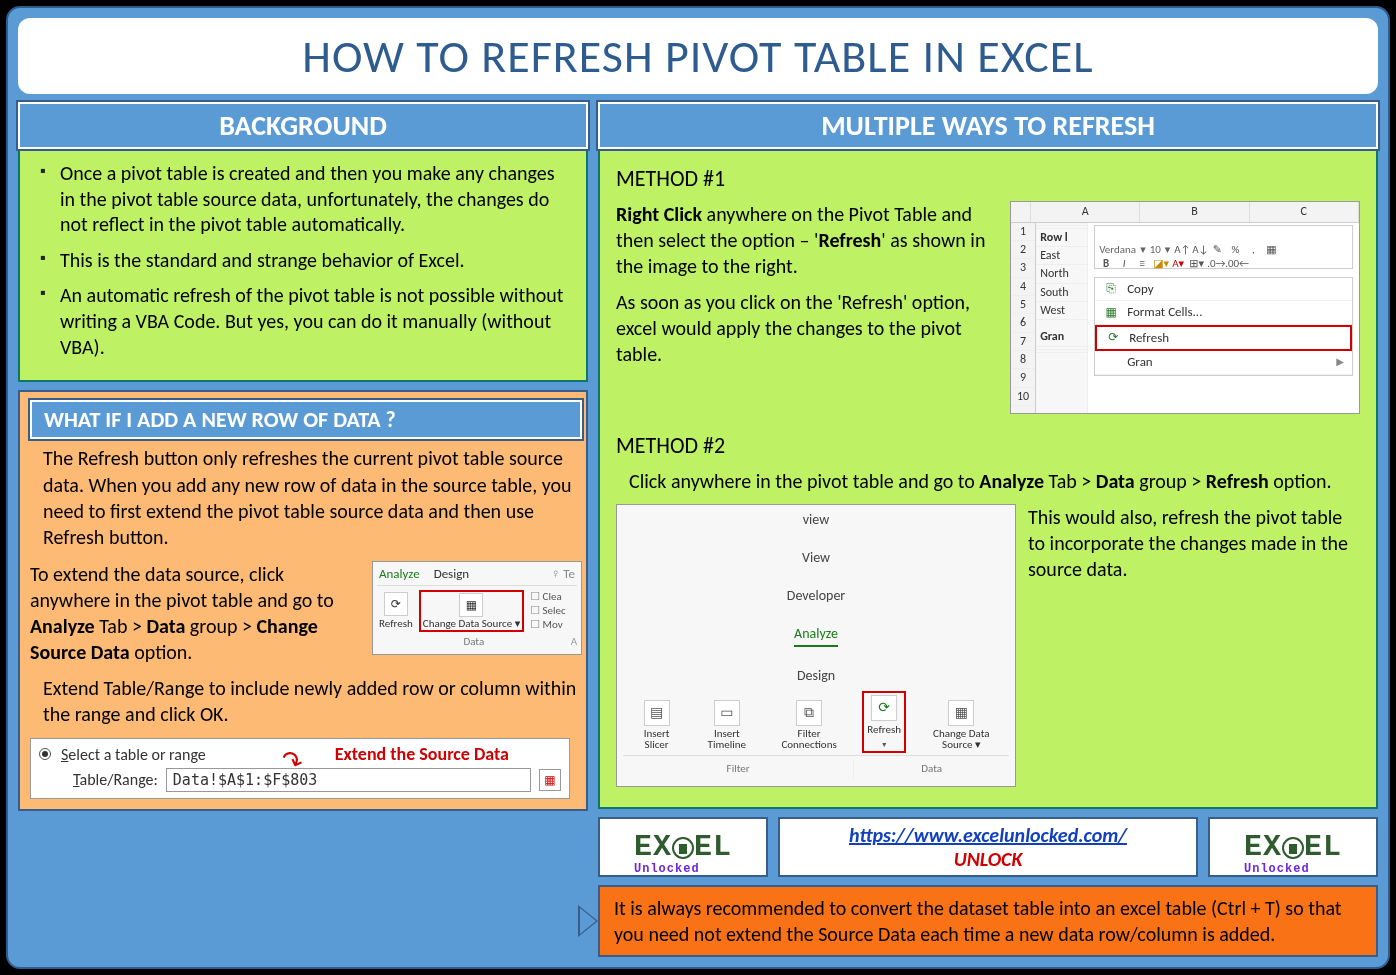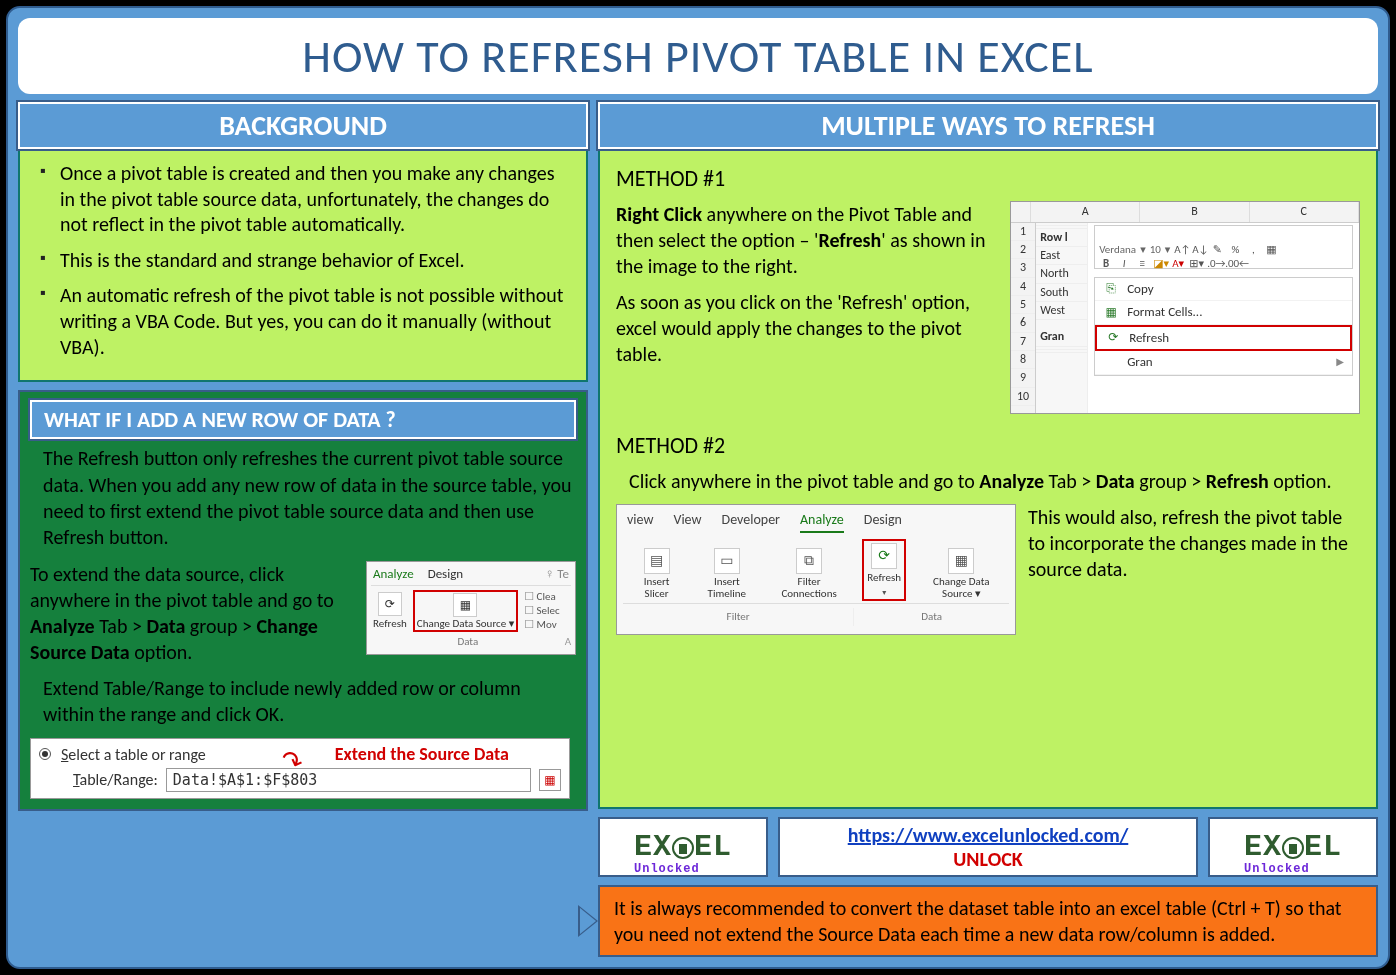--- a/index.html
+++ b/index.html
@@ -102,21 +102,21 @@
   .minitool { position:absolute; top:2px; left:6px; right:6px; height:44px; border:1px solid #ccc; background:#fff; display:flex; flex-direction:column; justify-content:space-around; padding:17px 4px; font-size:11px; color:#666;}
   .minitool .trow { display:flex; gap:4px; align-items:center;}
   .glyph { display:inline-block; width:14px; text-align:center; color:#555;}
   .ctxmenu { position:absolute; top:54px; left:6px; right:6px; border:1px solid #ccc; background:#fff; }
   .ctxmenu .mi { display:flex; align-items:center; gap:8px; padding:3px 8px; font-size:13px; border-bottom:1px solid #f2f2f2;}
   .ctxmenu .mi.hl { border:2px solid #d10000; }
   .ctxmenu .mi .ic { width:16px; height:16px; display:inline-flex; align-items:center; justify-content:center; font-size:12px; color:#2a7a2a;}
   .ctxmenu .mi .arrow { margin-left:auto; color:#888; font-size:10px;}
 
   .mock-ribbon { width: 400px; padding:4px 6px 8px 6px; }
-  .mock-ribbon .tabs { display:flex; gap:20px; font-size:14px; color:#444; padding:2px 4px 6px 4px; align-items:flex-start;}
+  .mock-ribbon .tabs { display:flex; gap:20px; font-size:14px; color:#444; padding:2px 4px 6px 4px; align-items:center;flex-direction:column;}
   .mock-ribbon .tabs .active { color:#1a7a1a; border-bottom:2px solid #1a7a1a; padding-bottom:2px;}
   .mock-ribbon .groups { display:flex; border-top:1px solid #ddd; padding-top:4px;}
   .mock-ribbon .grp { flex:1; text-align:center; font-size:11px; color:#777; border-right:1px solid #eee; padding:2px 2px;}
   .mock-ribbon .grp:last-child { border-right:none;}
   .mock-ribbon .btns { display:flex; justify-content:space-around; align-items:flex-end; margin-bottom:2px;}
   .mock-ribbon .btn { display:flex; flex-direction:column; align-items:center; font-size:11px; gap:2px; padding:2px 3px;}
   .mock-ribbon .btn .bic { width:26px; height:26px; border:1px solid #ccc; background:#fff; display:flex; align-items:center; justify-content:center; font-size:14px; color:#555;}
   .mock-ribbon .btn.hl { border:2px solid #d10000; }
   .mock-ribbon .btn .drop { font-size:8px; color:#555; }
 
@@ -142,30 +142,30 @@
   .mock-range .annot { color:#d10000; font-weight:800; font-size:18px; position:absolute; top:4px; right:60px;}
   .mock-range .arrowc { color:#d10000; font-size:26px; position:absolute; top:6px; left:250px; transform:rotate(20deg);}
 
   .footer-row { display:flex; gap:10px; align-items:stretch; }
   .logo-box { background:#fff; border:2px solid #385d8a; width:170px; display:flex; align-items:center; justify-content:center; }
   .logo-text { font-family: Liberation Mono, monospace; font-size:30px; font-weight:700; color:#2f5c2f; letter-spacing:1px; position:relative;}
   .logo-text .lock { display:inline-block; width:22px; height:22px; border:2px solid #2f5c2f; border-radius:50%; position:relative; vertical-align:-4px;}
   .logo-text .lock::after{ content:""; position:absolute; width:8px;height:10px;background:#2f5c2f; top:5px; left:5px;}
   .logo-sub { position:absolute; font-size:12px; color:#6d28d9; bottom:-12px; left:0;}
 
-  .link-box { background:#fff; border:2px solid #385d8a; flex:1; display:flex; flex-direction:column; align-items:center; justify-content:center; padding:4px;}
+  .link-box { background:#fff; border:2px solid #385d8a; flex:1; display:flex; flex-direction:column; align-items:center; justify-content:center; padding:4px;font-style:italic;}
   .link-box a { color:#1040c0; font-weight:800; font-size:20px; text-decoration:underline;}
   .link-box .unlock { color:#d10000; font-weight:800; font-size:20px;}
 
   .tip-box { background:#f97316; border:2px solid #385d8a; padding:8px 14px; font-size:20px; line-height:1.3; position:relative;}
   .tip-arrow { position:absolute; left:-22px; top:50%; transform:translateY(-50%); width:0;height:0; border-top:16px solid transparent; border-bottom:16px solid transparent; border-left:20px solid #385d8a;}
   .tip-arrow::after{ content:""; position:absolute; left:-18px; top:-13px; width:0;height:0; border-top:13px solid transparent; border-bottom:13px solid transparent; border-left:16px solid #5b9bd5;}
 
   .para { font-size:20px; line-height:1.32; margin-bottom:10px;margin-left:13px;}
-  .panel-what { background:#15803d; border:2px solid #385d8a; padding:6px 10px 10px 10px;}
+  .panel-what { background:#fdba74; border:2px solid #385d8a; padding:6px 4px 10px 10px;}
 </style>
 </head>
 <body>
 
 <div class="page">
 
   <div class="title-banner">
     <h1>HOW TO REFRESH PIVOT TABLE IN EXCEL</h1>
   </div>
 

